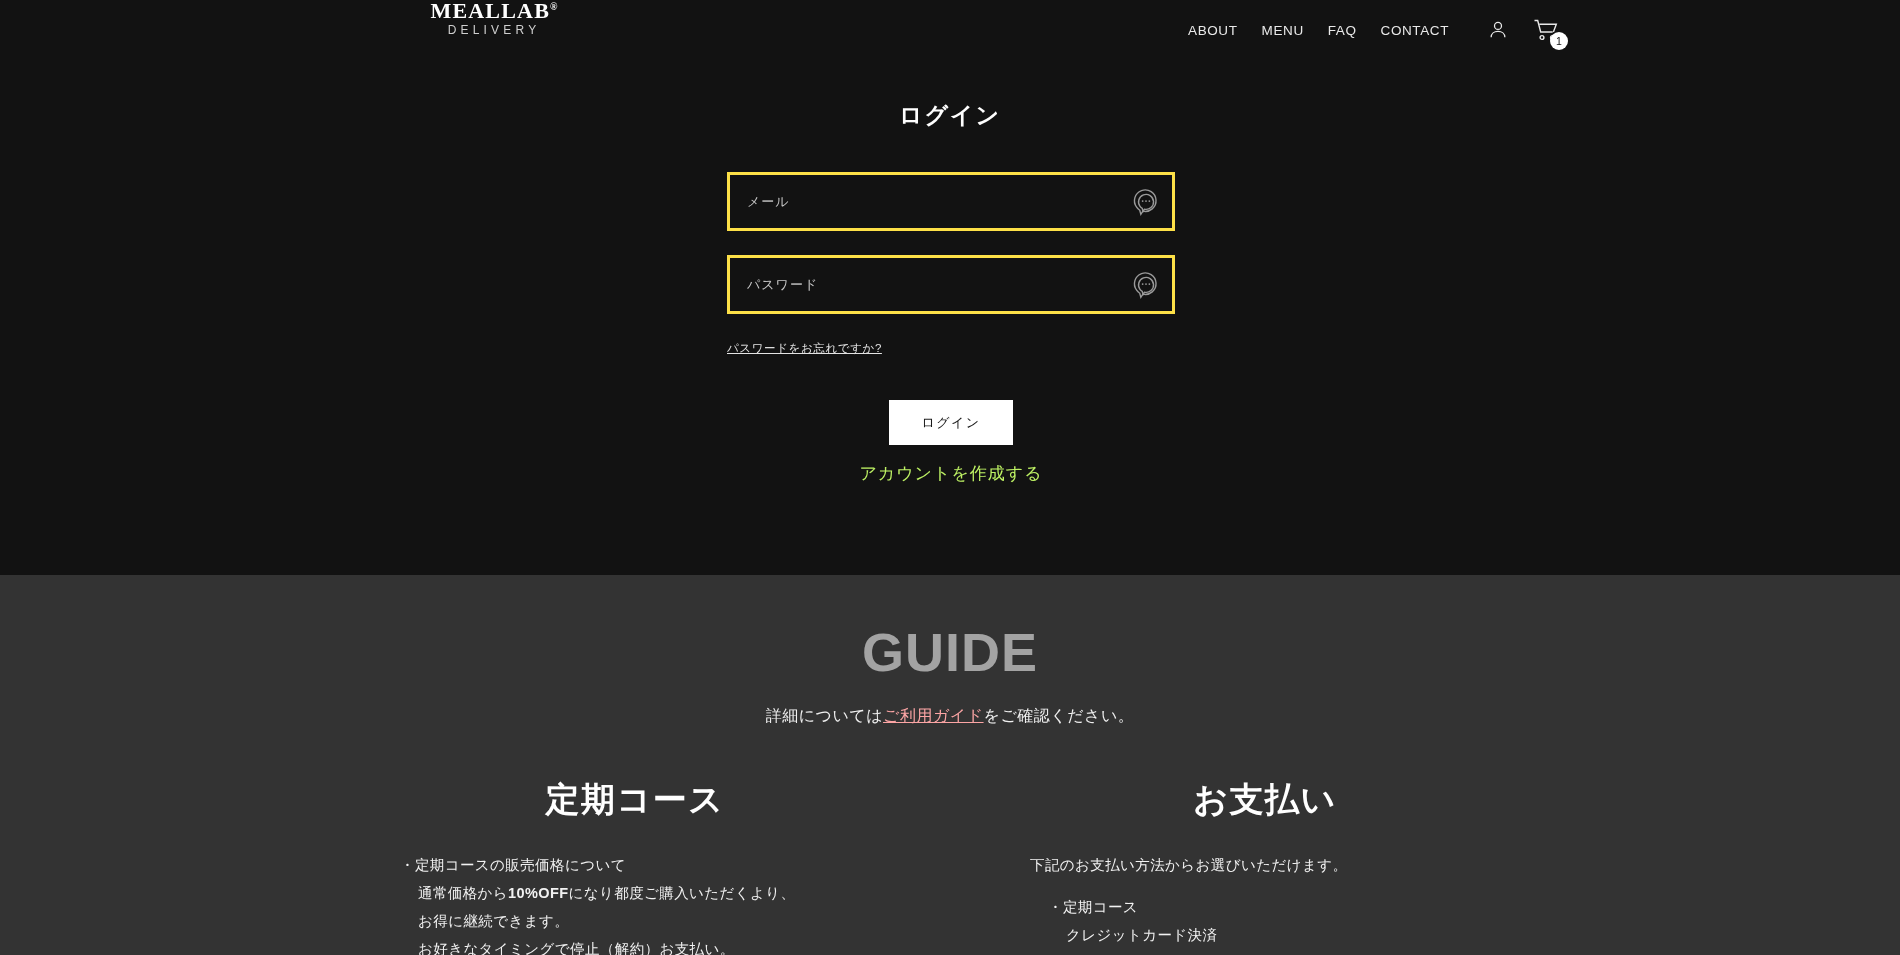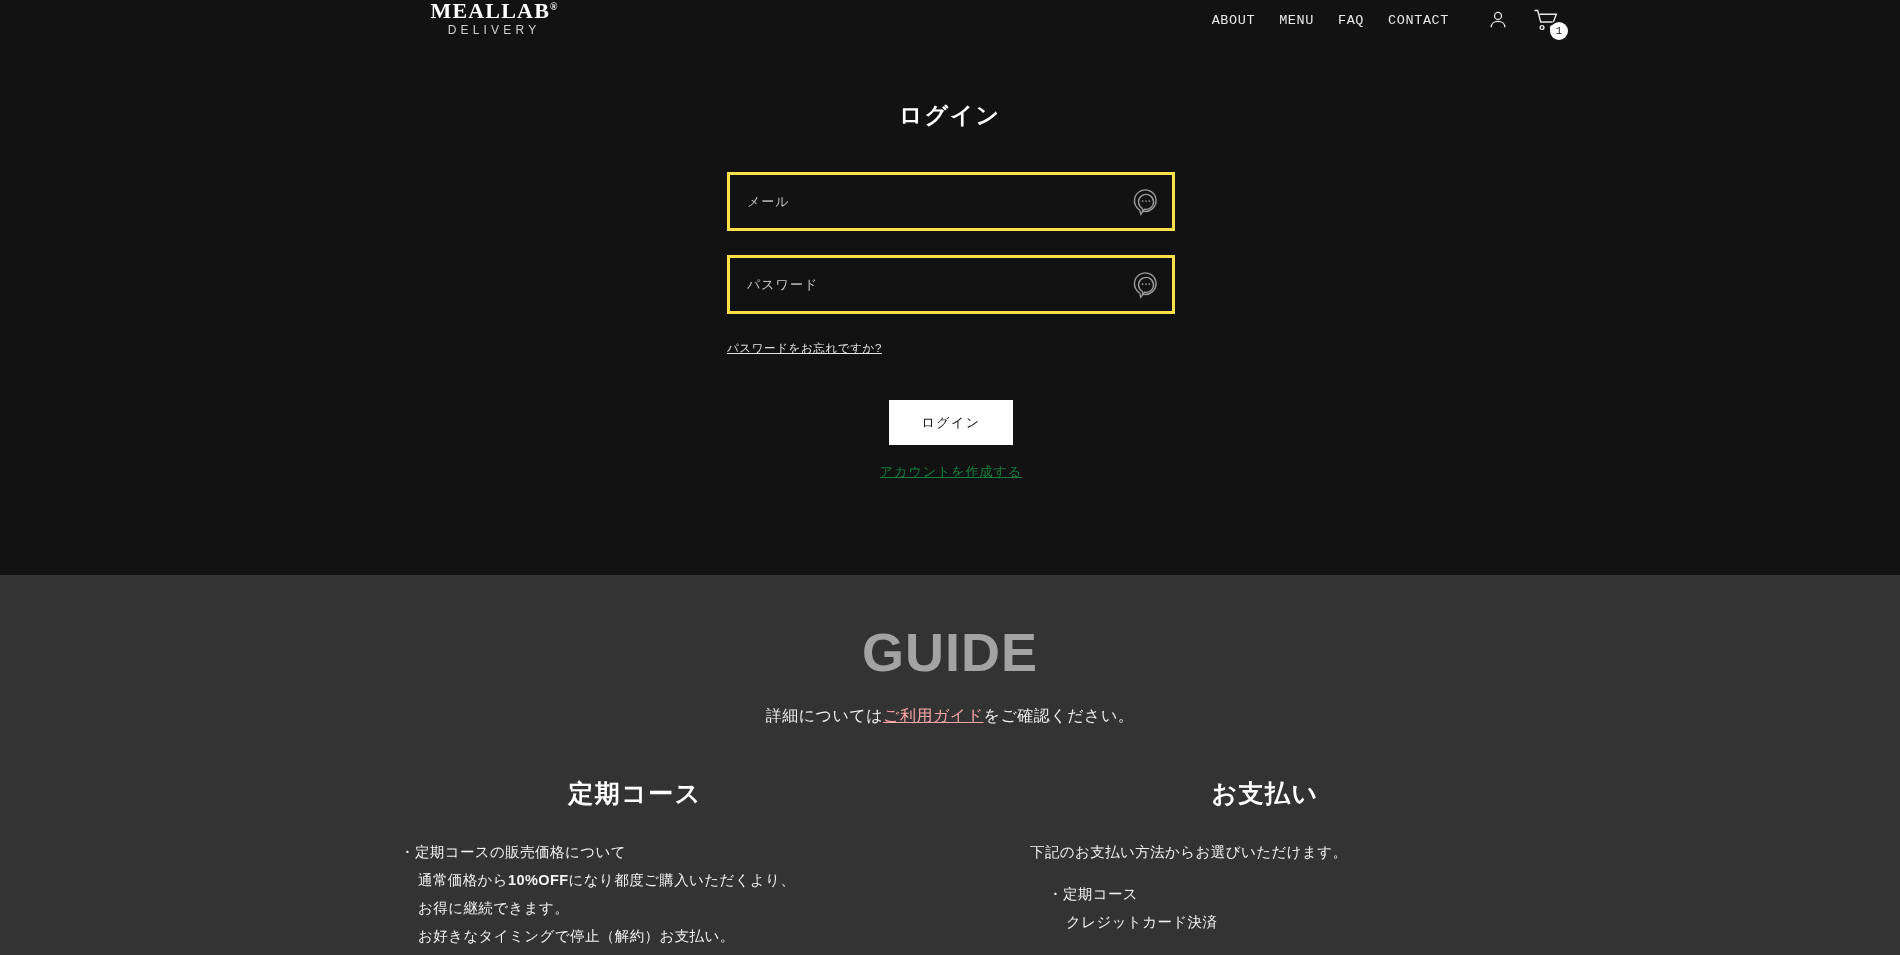--- a/index.html
+++ b/index.html
@@ -34,24 +34,23 @@
   }
   .brand-reg {
     font-size:10px; vertical-align:super; letter-spacing:0;
   }
   .brand-sub {
     font-size:12px; color:#cfcfcf; letter-spacing:4.2px;
     margin-top:4px; line-height:8px;
   }
 
   .nav {
-    position:absolute; right:0; top:0; height:40px;
+    position:absolute; right:0; top:10px; height:40px;
     display:flex; align-items:center; gap:0;
     padding-right:37px;
-    font-family:Liberation Mono, monospace;
   }
   .nav-link {
     color:#e9e9e9; font-size:13.5px; letter-spacing:0.6px;
     text-decoration:none; padding:0 12px; cursor:pointer;
     white-space:nowrap;
   }
   .nav-icons { display:flex; align-items:center; gap:24px; margin-left:26px; }
   .icon-btn { cursor:pointer; display:flex; align-items:center; position:relative; }
   .cart-wrap { position:relative; }
   .cart-badge {
@@ -95,22 +94,22 @@
   }
   .btn-wrap { text-align:center; margin-top:44px; }
   .login-btn {
     width:124px; height:45px; background:#ffffff; border:none;
     color:#1a1a1a; font-size:13px; letter-spacing:1.4px;
     cursor:pointer; display:inline-block; line-height:45px;
     font-family:"Liberation Sans","DejaVu Sans",sans-serif;
   }
   .create-wrap { text-align:center; margin-top:17px; }
   .create-link {
-    color:#15803d; font-size:13px; letter-spacing:1px;
-    text-decoration:underline; cursor:pointer;
+    color:#bef264; font-size:17px; letter-spacing:1px;
+    cursor:pointer;
   }
 
   
   .guide {
     position:absolute; top:575px; left:0; width:1900px; height:380px;
     background:#333333;
   }
   .guide-title {
     text-align:center; color:#a3a3a3;
     font-size:54px; font-weight:bold; letter-spacing:1px;
@@ -122,21 +121,21 @@
   }
   .guide-sub a { color:#fca5a5; text-decoration:underline; cursor:pointer; }
 
   .columns {
     display:flex; margin-top:50px; padding:0 400px 0 400px;
     justify-content:space-between;
   }
   .col { width:470px; }
   .col-title {
     text-align:center; color:#ffffff;
-    font-size:25px; font-weight:bold; letter-spacing:1.5px;
+    font-size:34px; font-weight:bold; letter-spacing:1.5px;
     margin-bottom:28px;
   }
   .col-body { color:#f2f2f2; font-size:14.5px; line-height:28px; letter-spacing:0.4px; }
   .col-body .ind { padding-left:18px; display:block; }
   .col-body b { font-weight:bold; }
   .spacer { display:block; height:14px; }
 </style>
 </head>
 <body>
 

